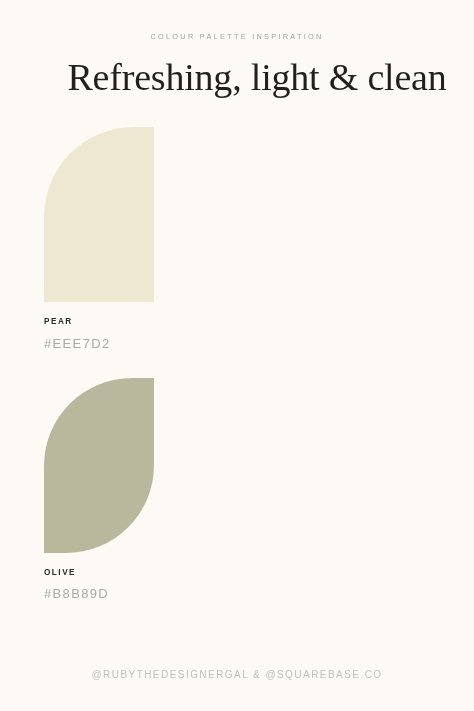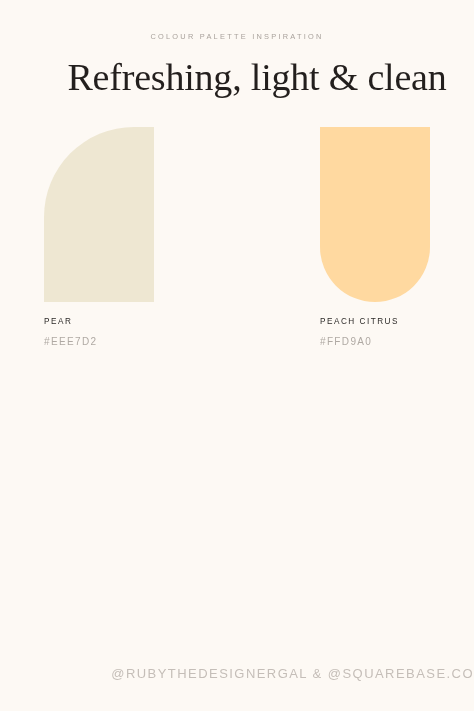--- a/index.html
+++ b/index.html
@@ -77,52 +77,51 @@
   .shape-pear   { border-radius: 90px 0 0 0; }
   .shape-peach  { border-radius: 0 0 55px 55px; }
   .shape-ice    { border-radius: 0 0 0 105px; }
   .shape-pina   { border-radius: 88px 0 0 88px; }
   .shape-olive  { border-radius: 88px 0 88px 0; }
   .shape-storm  { border-radius: 55px 55px 0 55px; }
 
   .swatch-name {
     margin-top: 16px;
     font-size: 8.2px;
-    font-weight: 400;
+    font-weight: 700;
     letter-spacing: 1.5px;
     color: #2C2A28;
     text-transform: uppercase;
     line-height: 1;
   }
   .swatch-hex {
     margin-top: 10px;
-    font-size: 10px;
+    font-size: 13px;
     font-weight: 400;
     letter-spacing: 1.35px;
     color: #AFA9A3;
     text-transform: uppercase;
     line-height: 1;
   }
 
   
   .footer {
     position: absolute;
     left: 0;
     right: 0;
     bottom: 31px;
     text-align: center;
   }
   .footer-text {
-    font-size: 13px;
+    font-size: 10px;
     letter-spacing: 1.45px;
     color: #C5BEB8;
     text-transform: uppercase;
     line-height: 1;
     margin: 0;
-    text-align: right;
   }
 </style>
 </head>
 <body style="background: rgb(253, 249, 244);">
 
 <div class="poster">
 
   <div class="header">
     <p class="eyebrow">Colour Palette Inspiration</p>
     <h1 class="headline">Refreshing, light &amp; clean</h1>
@@ -131,32 +130,32 @@
   <div class="grid">
 
     <div class="row">
 
       <div class="cell">
         <div class="chip shape-pear" style="background:#EEE7D2"></div>
         <div class="swatch-name">PEAR</div>
         <div class="swatch-hex">#EEE7D2</div>
       </div>
 
-      <div class="cell">
-        <div class="chip shape-peach" style="background:#FFD9A0"></div>
-        <div class="swatch-name">PEACH CITRUS</div>
-        <div class="swatch-hex">#FFD9A0</div>
-      </div>
 
 
     </div>
 
     <div class="row">
 
 
+      <div class="cell">
+        <div class="chip shape-olive" style="background:#B8B89D"></div>
+        <div class="swatch-name">OLIVE</div>
+        <div class="swatch-hex">#B8B89D</div>
+      </div>
 
 
     </div>
 
   </div>
 
   <div class="footer">
     <p class="footer-text">@RUBYTHEDESIGNERGAL &amp; @SQUAREBASE.CO</p>
   </div>
 

